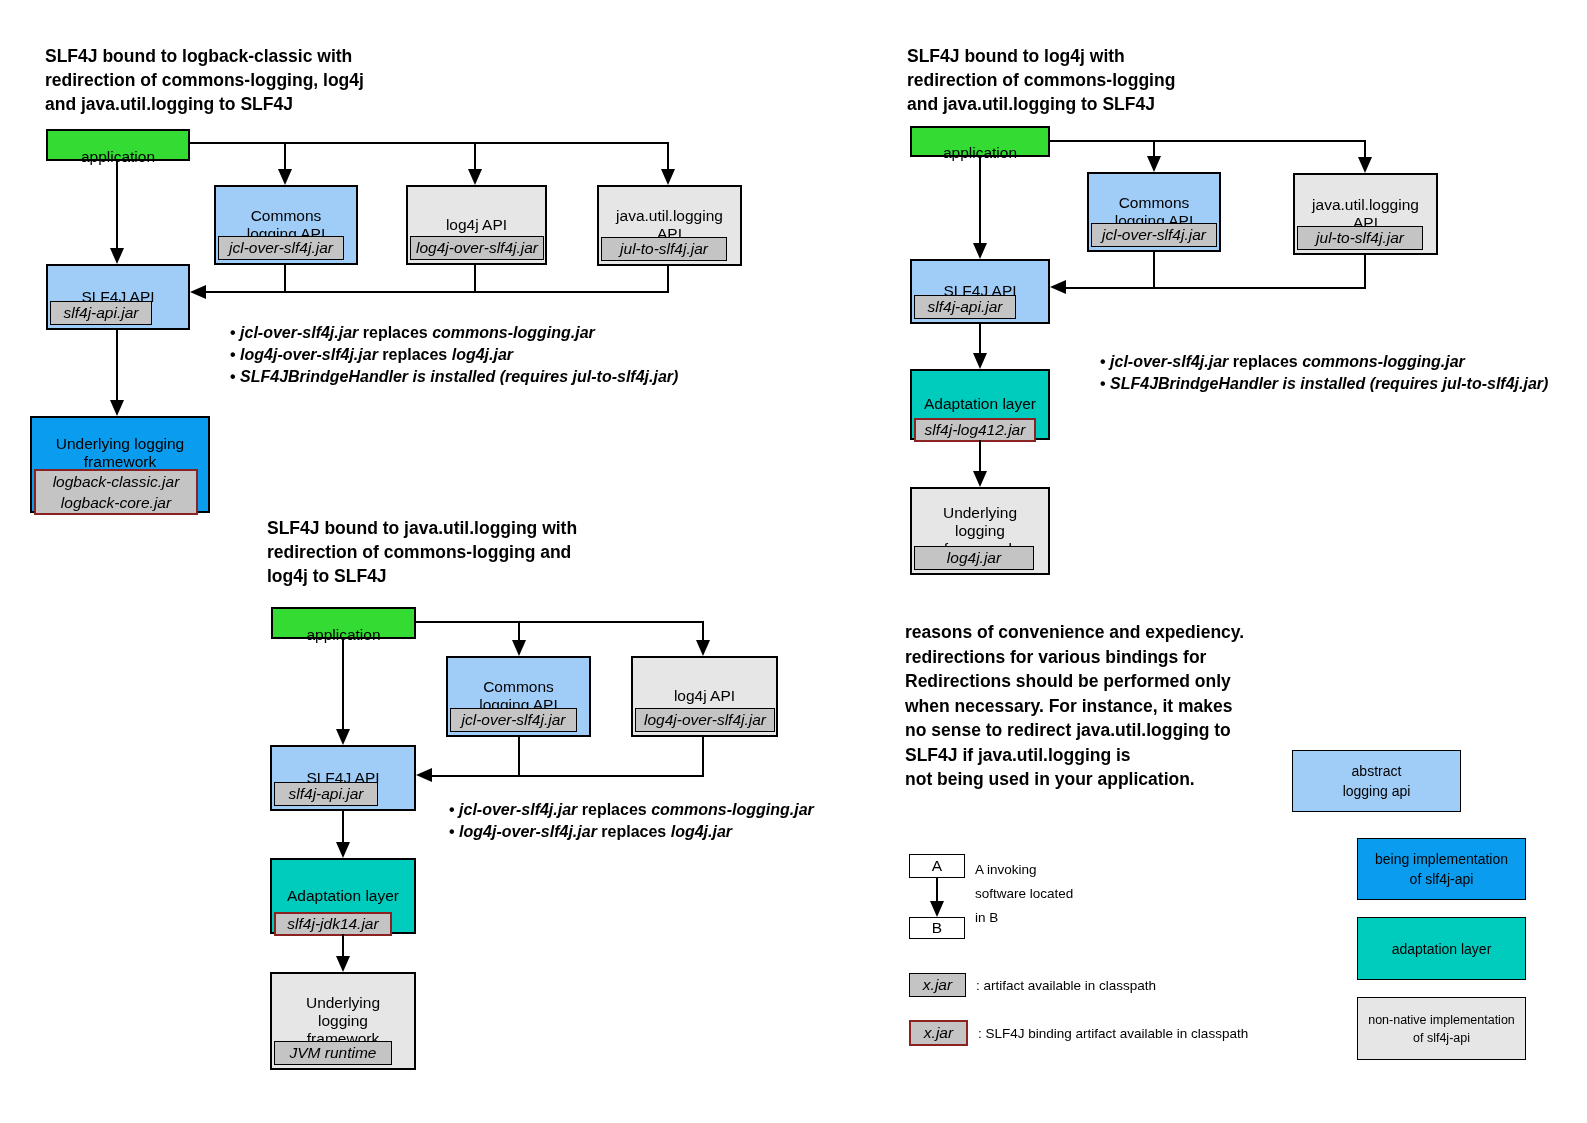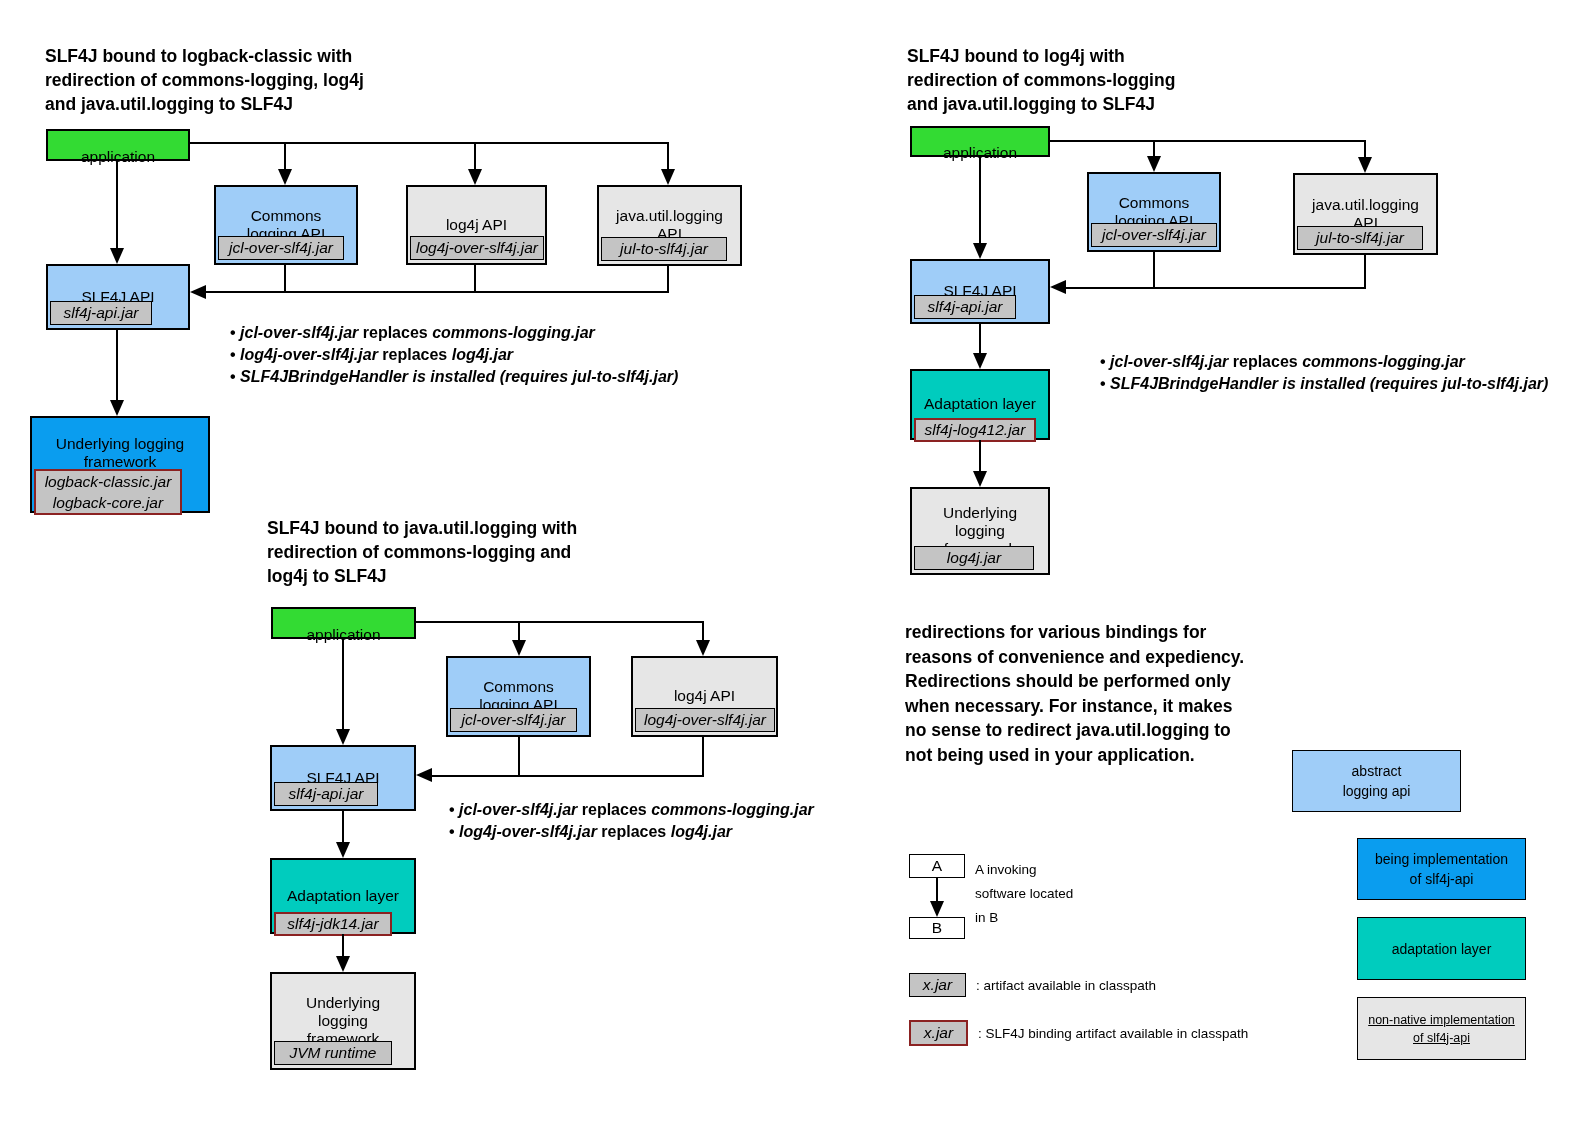--- a/index.html
+++ b/index.html
@@ -32,21 +32,21 @@
   .note{position:absolute;font-weight:bold;font-size:17.5px;line-height:24.5px;}
   .smalltext{position:absolute;font-size:13.5px;line-height:24px;white-space:pre-line;}
   .abox{position:absolute;border:1.5px solid #000;box-sizing:border-box;background:#fff;
         display:flex;align-items:center;justify-content:center;font-size:15.5px;}
   .xjar{position:absolute;border:1.5px solid #000;box-sizing:border-box;background:#C4C4C4;
         display:flex;align-items:center;justify-content:center;font-size:15.5px;font-style:italic;}
   .xjar.bind{border:2.5px solid #8B2222;}
   .ldesc{position:absolute;font-size:13.5px;}
   .ckey{position:absolute;border:1.5px solid #000;box-sizing:border-box;display:flex;align-items:center;
         justify-content:center;text-align:center;white-space:pre-line;font-size:14px;line-height:20px;}
-  .ckey.small{font-size:12.5px;line-height:18px;text-decoration:underline;}
+  .ckey.small{font-size:12.5px;line-height:18px;}
 </style>
 </head>
 <body>
 
 <div class="canvas">
 
   <div class="dtitle" style="left:45px;top:44px;width:430px">SLF4J bound to logback-classic with
 redirection of commons-logging, log4j
 and java.util.logging to SLF4J</div>
 
@@ -72,21 +72,21 @@
   </div>
 
   <div class="node lblue tagged" style="left:46px;top:264px;width:144px;height:66px">
     <div class="lbl">SLF4J API</div>
     <div class="tag" style="width:102px">slf4j-api.jar</div>
   </div>
 
   <div class="node bblue tagged2" style="left:30px;top:416px;width:180px;height:97px">
     <div class="lbl">Underlying logging
 framework</div>
-    <div class="tag twoline bind" style="width:148px">logback-classic.jar
+    <div class="tag twoline bind" style="width:164px">logback-classic.jar
 logback-core.jar</div>
   </div>
 
   <div class="hl" style="left:190px;top:142px;width:479px"></div>
   <div class="vl" style="left:284px;top:142px;height:28px"></div>
   <div class="ahd" style="left:278px;top:169px"></div>
   <div class="vl" style="left:474px;top:142px;height:28px"></div>
   <div class="ahd" style="left:468px;top:169px"></div>
   <div class="vl" style="left:667px;top:142px;height:28px"></div>
   <div class="ahd" style="left:661px;top:169px"></div>
@@ -215,25 +215,26 @@
   <div class="ahd" style="left:336px;top:842px"></div>
   <div class="vl" style="left:342px;top:934px;height:22px"></div>
   <div class="ahd" style="left:336px;top:956px"></div>
 
   <div class="bullets" style="left:449px;top:799px;width:560px">
     <div class="bul"><i>jcl-over-slf4j.jar</i><span> replaces </span><i>commons-logging.jar</i></div>
     <div class="bul"><i>log4j-over-slf4j.jar</i><span> replaces </span><i>log4j.jar</i></div>
   </div>
 
   <div class="note" style="left:905px;top:620px;width:420px">
+    <div><span>reasons of convenience and expediency.</span></div>
     <div><span>redirections for various bindings for</span></div>
-    <div><span>reasons of convenience and expediency.</span></div>
     <div><span>Redirections should be performed only</span></div>
     <div><span>when necessary. For instance, it makes</span></div>
     <div><span>no sense to redirect java.util.logging to</span></div>
+    <div><span>SLF4J if java.util.logging is</span></div>
     <div><span>not being used in your application.</span></div>
   </div>
 
   <div class="abox" style="left:909px;top:854px;width:56px;height:24px">
     <span>A</span>
   </div>
   <div class="vl" style="left:936px;top:878px;height:23px"></div>
   <div class="ahd" style="left:930px;top:901px"></div>
   <div class="abox" style="left:909px;top:917px;width:56px;height:22px">
     <span>B</span>

